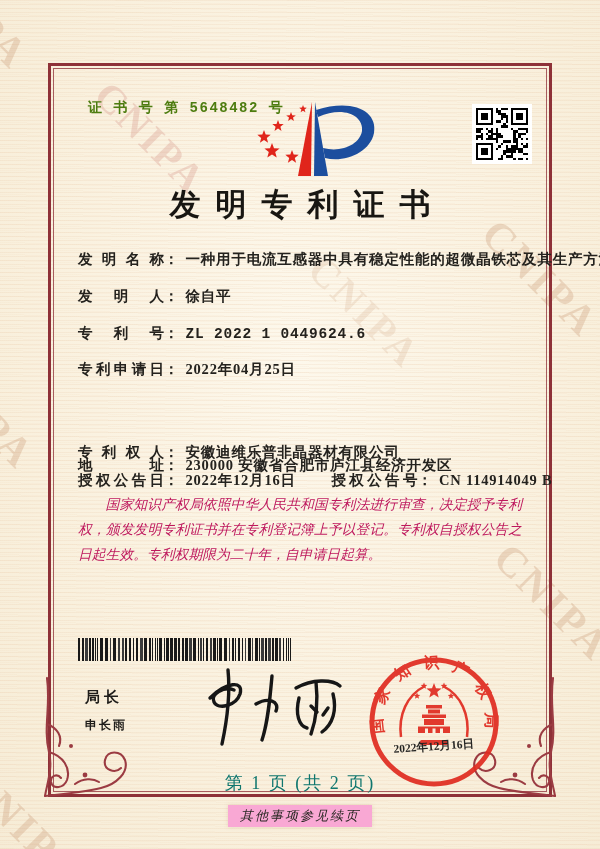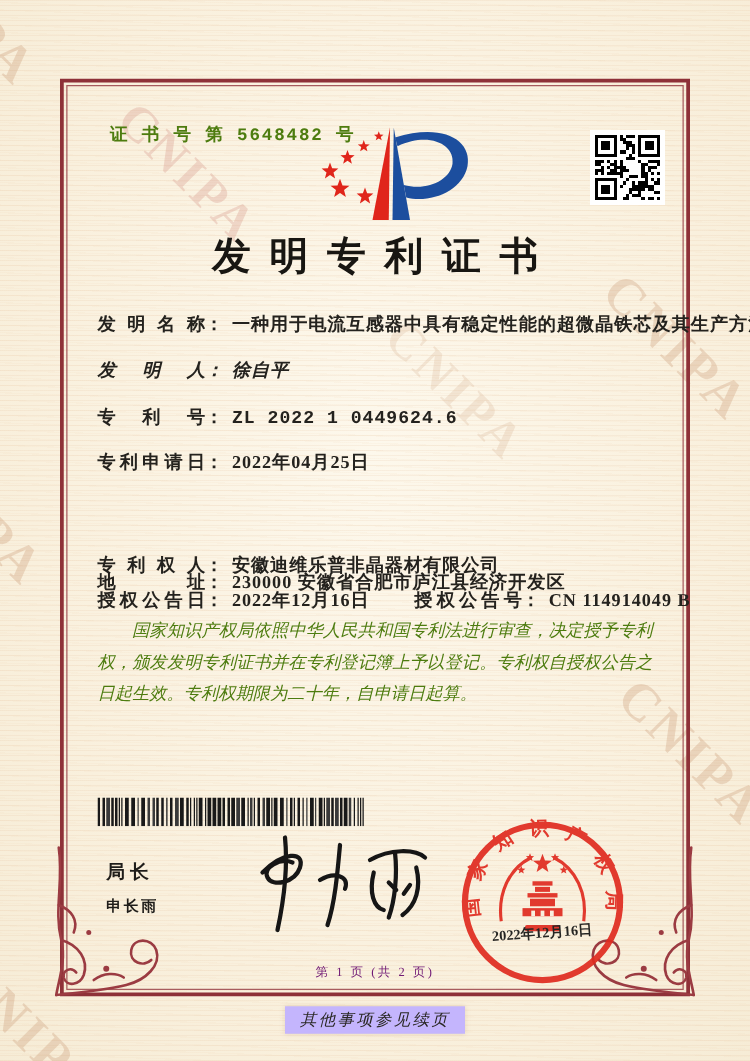--- a/index.html
+++ b/index.html
@@ -44,38 +44,38 @@
 
   .title{
     position:absolute;left:0;right:0;top:184px;z-index:2;text-align:center;
     font-size:31px;font-weight:700;letter-spacing:15px;text-indent:15px;color:#181612;
   }
 
   .frow{position:absolute;left:78px;z-index:2;font-size:14.5px;white-space:nowrap;color:#24221e;}
   .flabel{display:inline-block;width:86px;text-align:justify;text-align-last:justify;font-weight:700;vertical-align:bottom;}
   .colon{font-weight:700;margin-right:7px;}
   .fvalue{font-weight:700;letter-spacing:.8px;}
-  .fr1{top:250px;} .fr2{top:287px;font-style:italic;} .fr3{top:324px;font-family:Liberation Mono, monospace;} .fr4{top:360px;} .fr5{top:395px;margin-top:48px;} .fr6{top:432px;margin-top:24px;} .fr7{top:471px;}
+  .fr1{top:250px;} .fr2{top:287px;} .fr3{top:324px;font-family:Liberation Mono, monospace;} .fr4{top:360px;} .fr5{top:395px;margin-top:48px;} .fr6{top:432px;margin-top:24px;} .fr7{top:471px;}
   .pair2{margin-left:32px;}
 
   .paras{position:absolute;left:78px;top:492px;width:444px;z-index:2;}
-  .paras p{margin:0;font-size:13.8px;line-height:25px;text-indent:2em;text-align:justify;font-style:italic;color:#4d7c0f;}
+  .paras p{margin:0;font-size:13.8px;line-height:25px;text-indent:2em;text-align:justify;font-style:italic;color:#be185d;}
 
   .barcode{position:absolute;left:78px;top:638px;width:218px;height:23px;z-index:2;}
 
   .signer-title{position:absolute;left:85px;top:688px;z-index:2;font-family:"Liberation Sans","DejaVu Sans",sans-serif;font-weight:700;font-size:15px;letter-spacing:4px;color:#1f1d1a;}
   .signer-name{position:absolute;left:85px;top:717px;z-index:2;font-family:"Liberation Sans","DejaVu Sans",sans-serif;font-weight:700;font-size:12px;letter-spacing:2px;color:#1f1d1a;}
   .signature{position:absolute;left:180px;top:664px;width:180px;height:85px;z-index:2;}
 
   .seal{position:absolute;left:365px;top:653px;width:138px;height:138px;z-index:4;opacity:.92;}
 
-  .pagenum{position:absolute;left:0;right:0;top:771px;z-index:2;text-align:center;font-size:10px;letter-spacing:2px;color:#701a75;}
+  .pagenum{position:absolute;left:0;right:0;top:771px;z-index:2;text-align:center;font-size:18px;letter-spacing:2px;color:#0f766e;}
   .note{
     position:absolute;left:50%;top:805px;transform:translateX(-50%);z-index:2;
-    background:#c4b5fd;padding:2px 12px;font-size:13px;font-style:italic;letter-spacing:2px;color:#2a2824;
+    background:#f9a8d4;padding:2px 12px;font-size:13px;font-style:italic;letter-spacing:2px;color:#2a2824;
     box-shadow:0 0 4px rgba(180,140,100,.25);
   }
 </style>
 </head>
 <body>
 
 <div class="wm wm1">CNIPA</div>
 <div class="wm wm2 rose">CNIPA</div>
 <div class="wm wm3">CNIPA</div>
 <div class="wm wm4">CNIPA</div>

